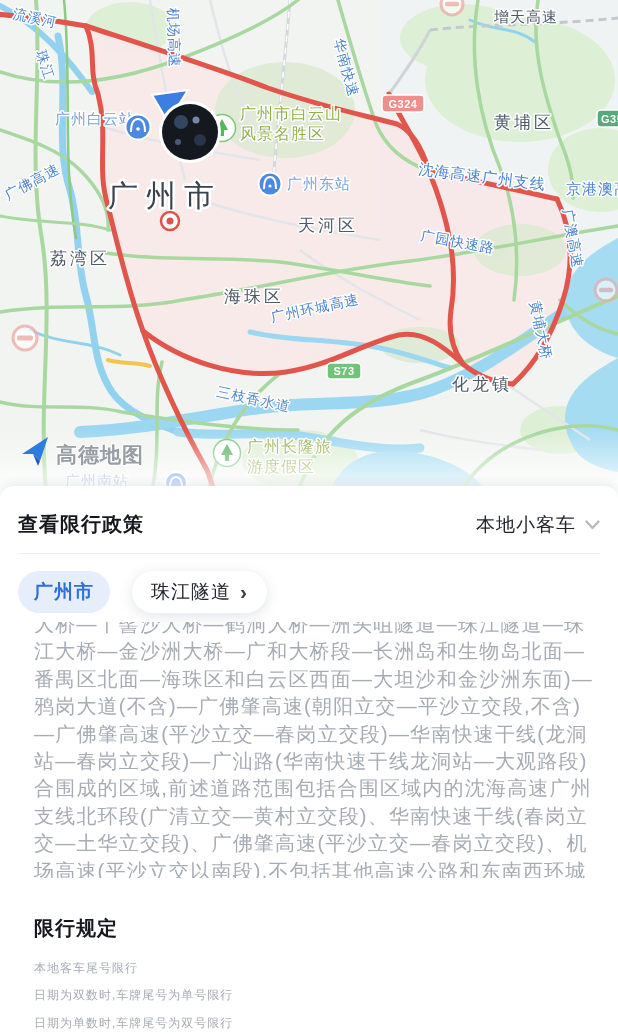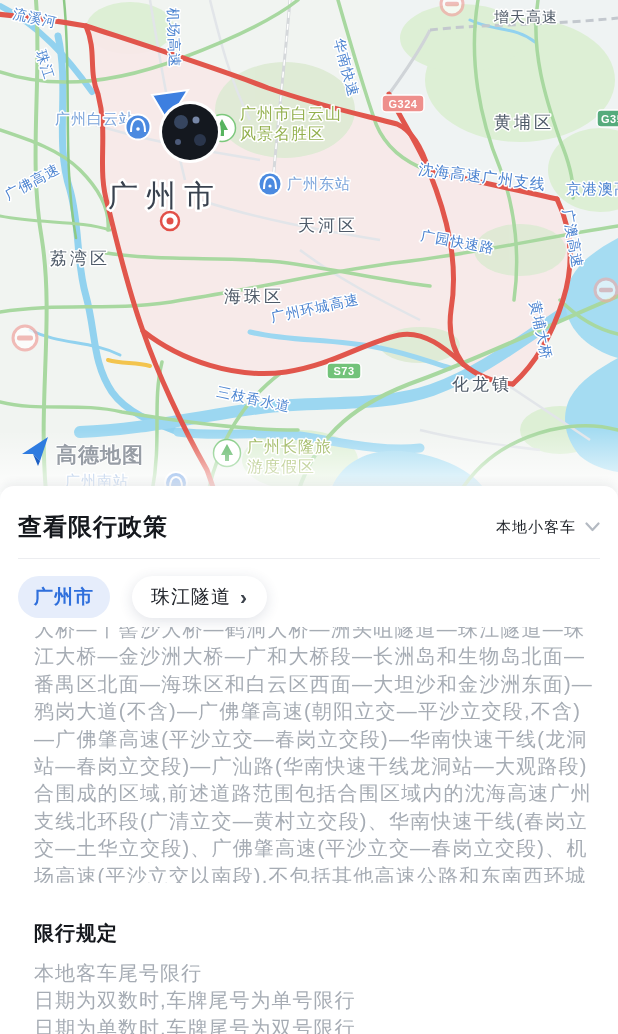--- a/index.html
+++ b/index.html
@@ -16,34 +16,34 @@
   .lbl-green{fill:#93b04e;font-size:16px;letter-spacing:1px;}
   .lbl-station{fill:#7aa3da;font-size:15px;letter-spacing:1px;}
   .lbl-dark{fill:#4d5866;font-size:15px;letter-spacing:1px;}
   .badge-txt{fill:#fff;font-size:11px;font-weight:bold;stroke:none;letter-spacing:.5px;}
   .logo-txt{fill:#979da5;font-size:21px;font-weight:bold;letter-spacing:1px;stroke-width:2px;}
   
   .sheet{position:absolute;top:486px;left:0;width:618px;height:548px;background:#ffffff;
     border-radius:14px 14px 0 0;box-shadow:0 -3px 10px rgba(30,40,60,.07);}
   .sheet-header{display:flex;justify-content:space-between;align-items:center;
     padding:25px 18px 15px 18px;}
-  .sheet-title{font-size:24px;font-weight:700;color:#15181d;letter-spacing:1px;}
-  .vehicle{display:flex;align-items:center;gap:9px;font-size:15px;color:#22262c;letter-spacing:1px;cursor:pointer;}
+  .sheet-title{font-size:20px;font-weight:700;color:#15181d;letter-spacing:1px;}
+  .vehicle{display:flex;align-items:center;gap:9px;font-size:19px;color:#22262c;letter-spacing:1px;cursor:pointer;}
   .divider{height:1px;background:#ecedf0;margin:0 18px;}
   .tabs{display:flex;align-items:center;padding:17px 18px 0 18px;gap:22px;}
   .tab-active{height:42px;padding:0 16px;border-radius:21px;background:#e6edfb;
     color:#2f6fdc;font-weight:600;font-size:19px;display:flex;align-items:center;letter-spacing:1px;}
   .tab-other{height:42px;padding:0 19px;border-radius:21px;background:#ffffff;
     box-shadow:0 3px 14px rgba(40,60,90,.14);color:#23262c;font-size:19px;
     display:flex;align-items:center;gap:9px;letter-spacing:1px;}
   .tab-chevron{color:#3c424b;font-size:21px;font-weight:600;line-height:1;transform:translateY(-1px);}
   .area-clip{height:256px;overflow:hidden;margin:9px 24px 0 34px;}
   .area-text{margin-top:-11px;font-size:20px;line-height:27.4px;letter-spacing:1.2px;color:#a6acb4;}
   .rules-title{margin:37px 24px 0 34px;font-size:20px;font-weight:700;color:#15181d;letter-spacing:1px;}
-  .rule-line{margin:0 24px 0 34px;font-size:20px;line-height:27.3px;letter-spacing:1px;color:#a6acb4;}
+  .rule-line{margin:0 24px 0 34px;font-size:12px;line-height:27.3px;letter-spacing:1px;color:#a6acb4;}
   .rule-first{margin-top:13px;}
 </style>
 </head>
 <body>
 
 <div class="screen">
 
   <svg class="map" viewBox="0 0 618 492" xmlns="http://www.w3.org/2000/svg">
 
     <rect x="0" y="0" width="618" height="492" fill="#f1f4f1"></rect>

